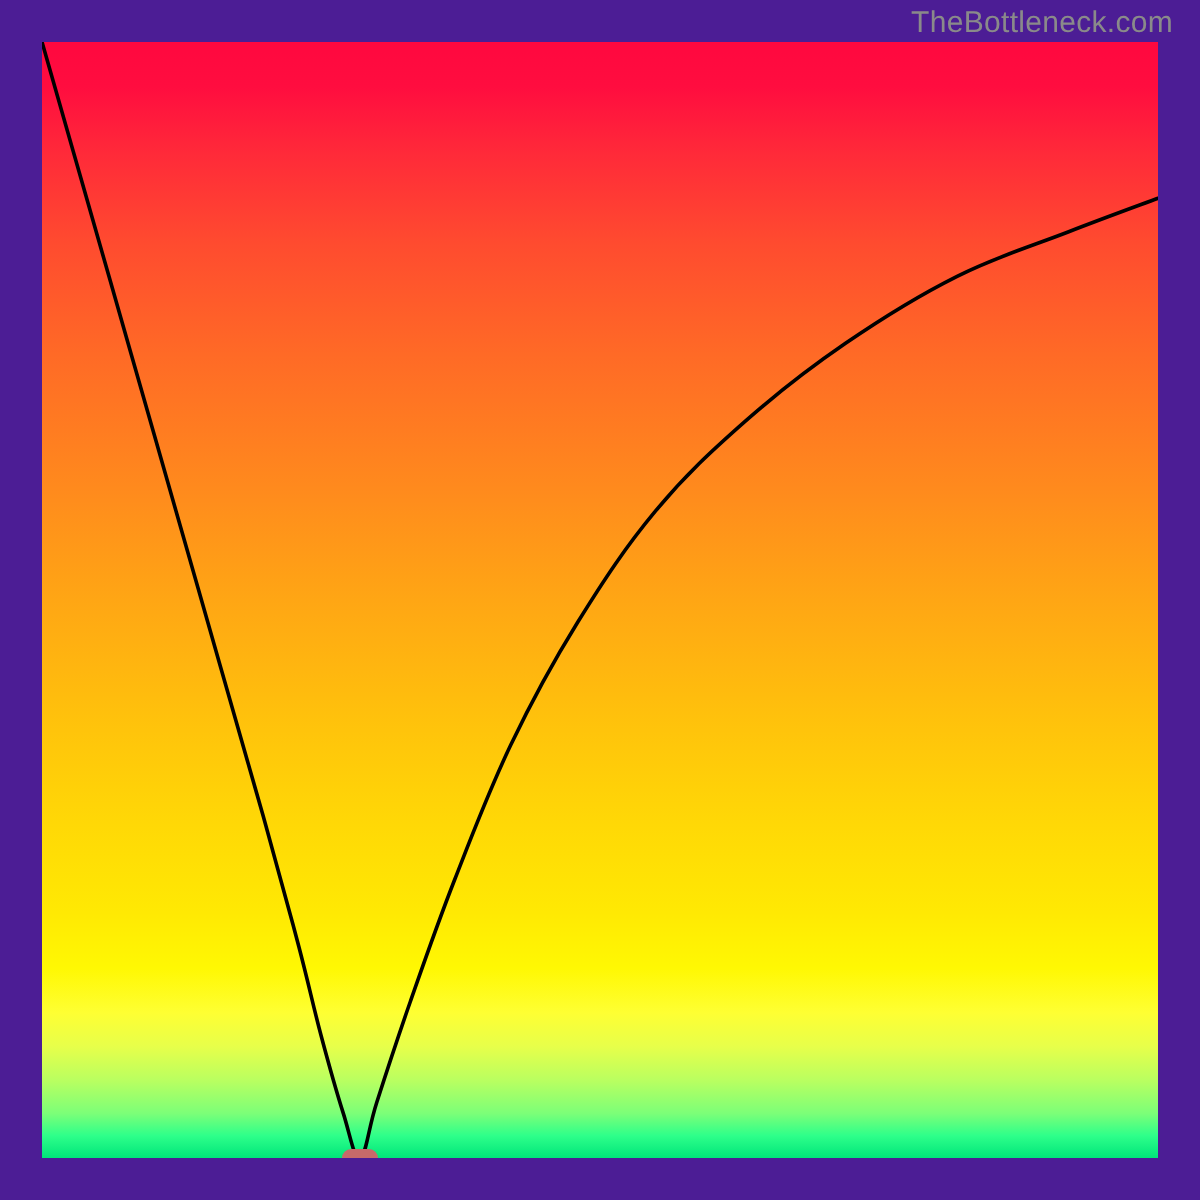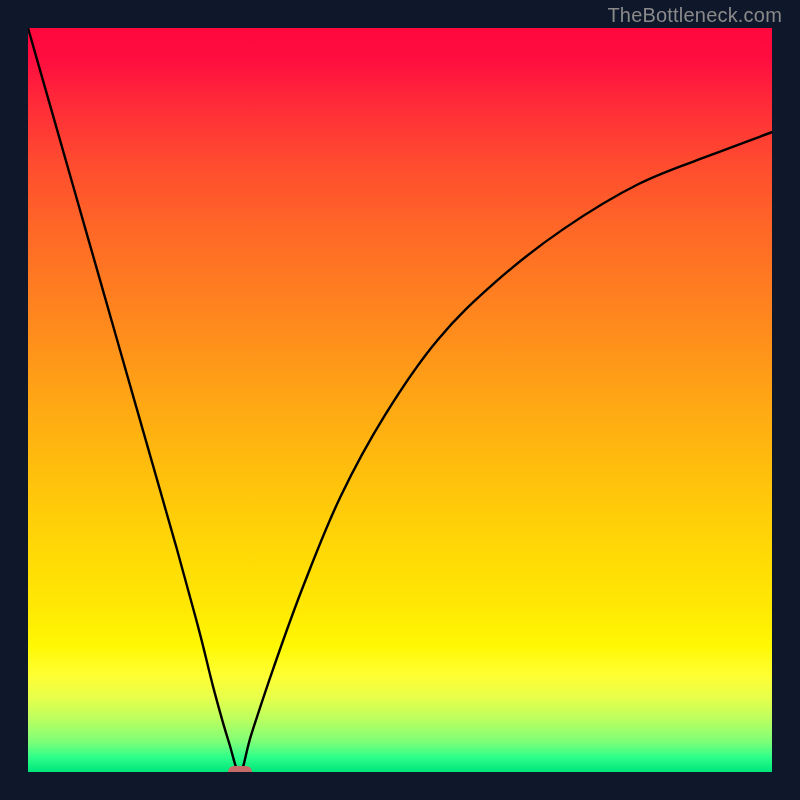--- a/index.html
+++ b/index.html
@@ -7,21 +7,21 @@
     padding: 0;
     width: 800px;
     height: 800px;
     background: #000;
     overflow: hidden;
     font-family: Arial, sans-serif;
   }
   .outer {
     width: 800px;
     height: 800px;
-    background: #0f172a;
+    background: #4c1d95;
     position: relative;
   }
   .plot {
     position: absolute;
     left: 28px;
     top: 28px;
     width: 744px;
     height: 744px;
     overflow: hidden;
   }

